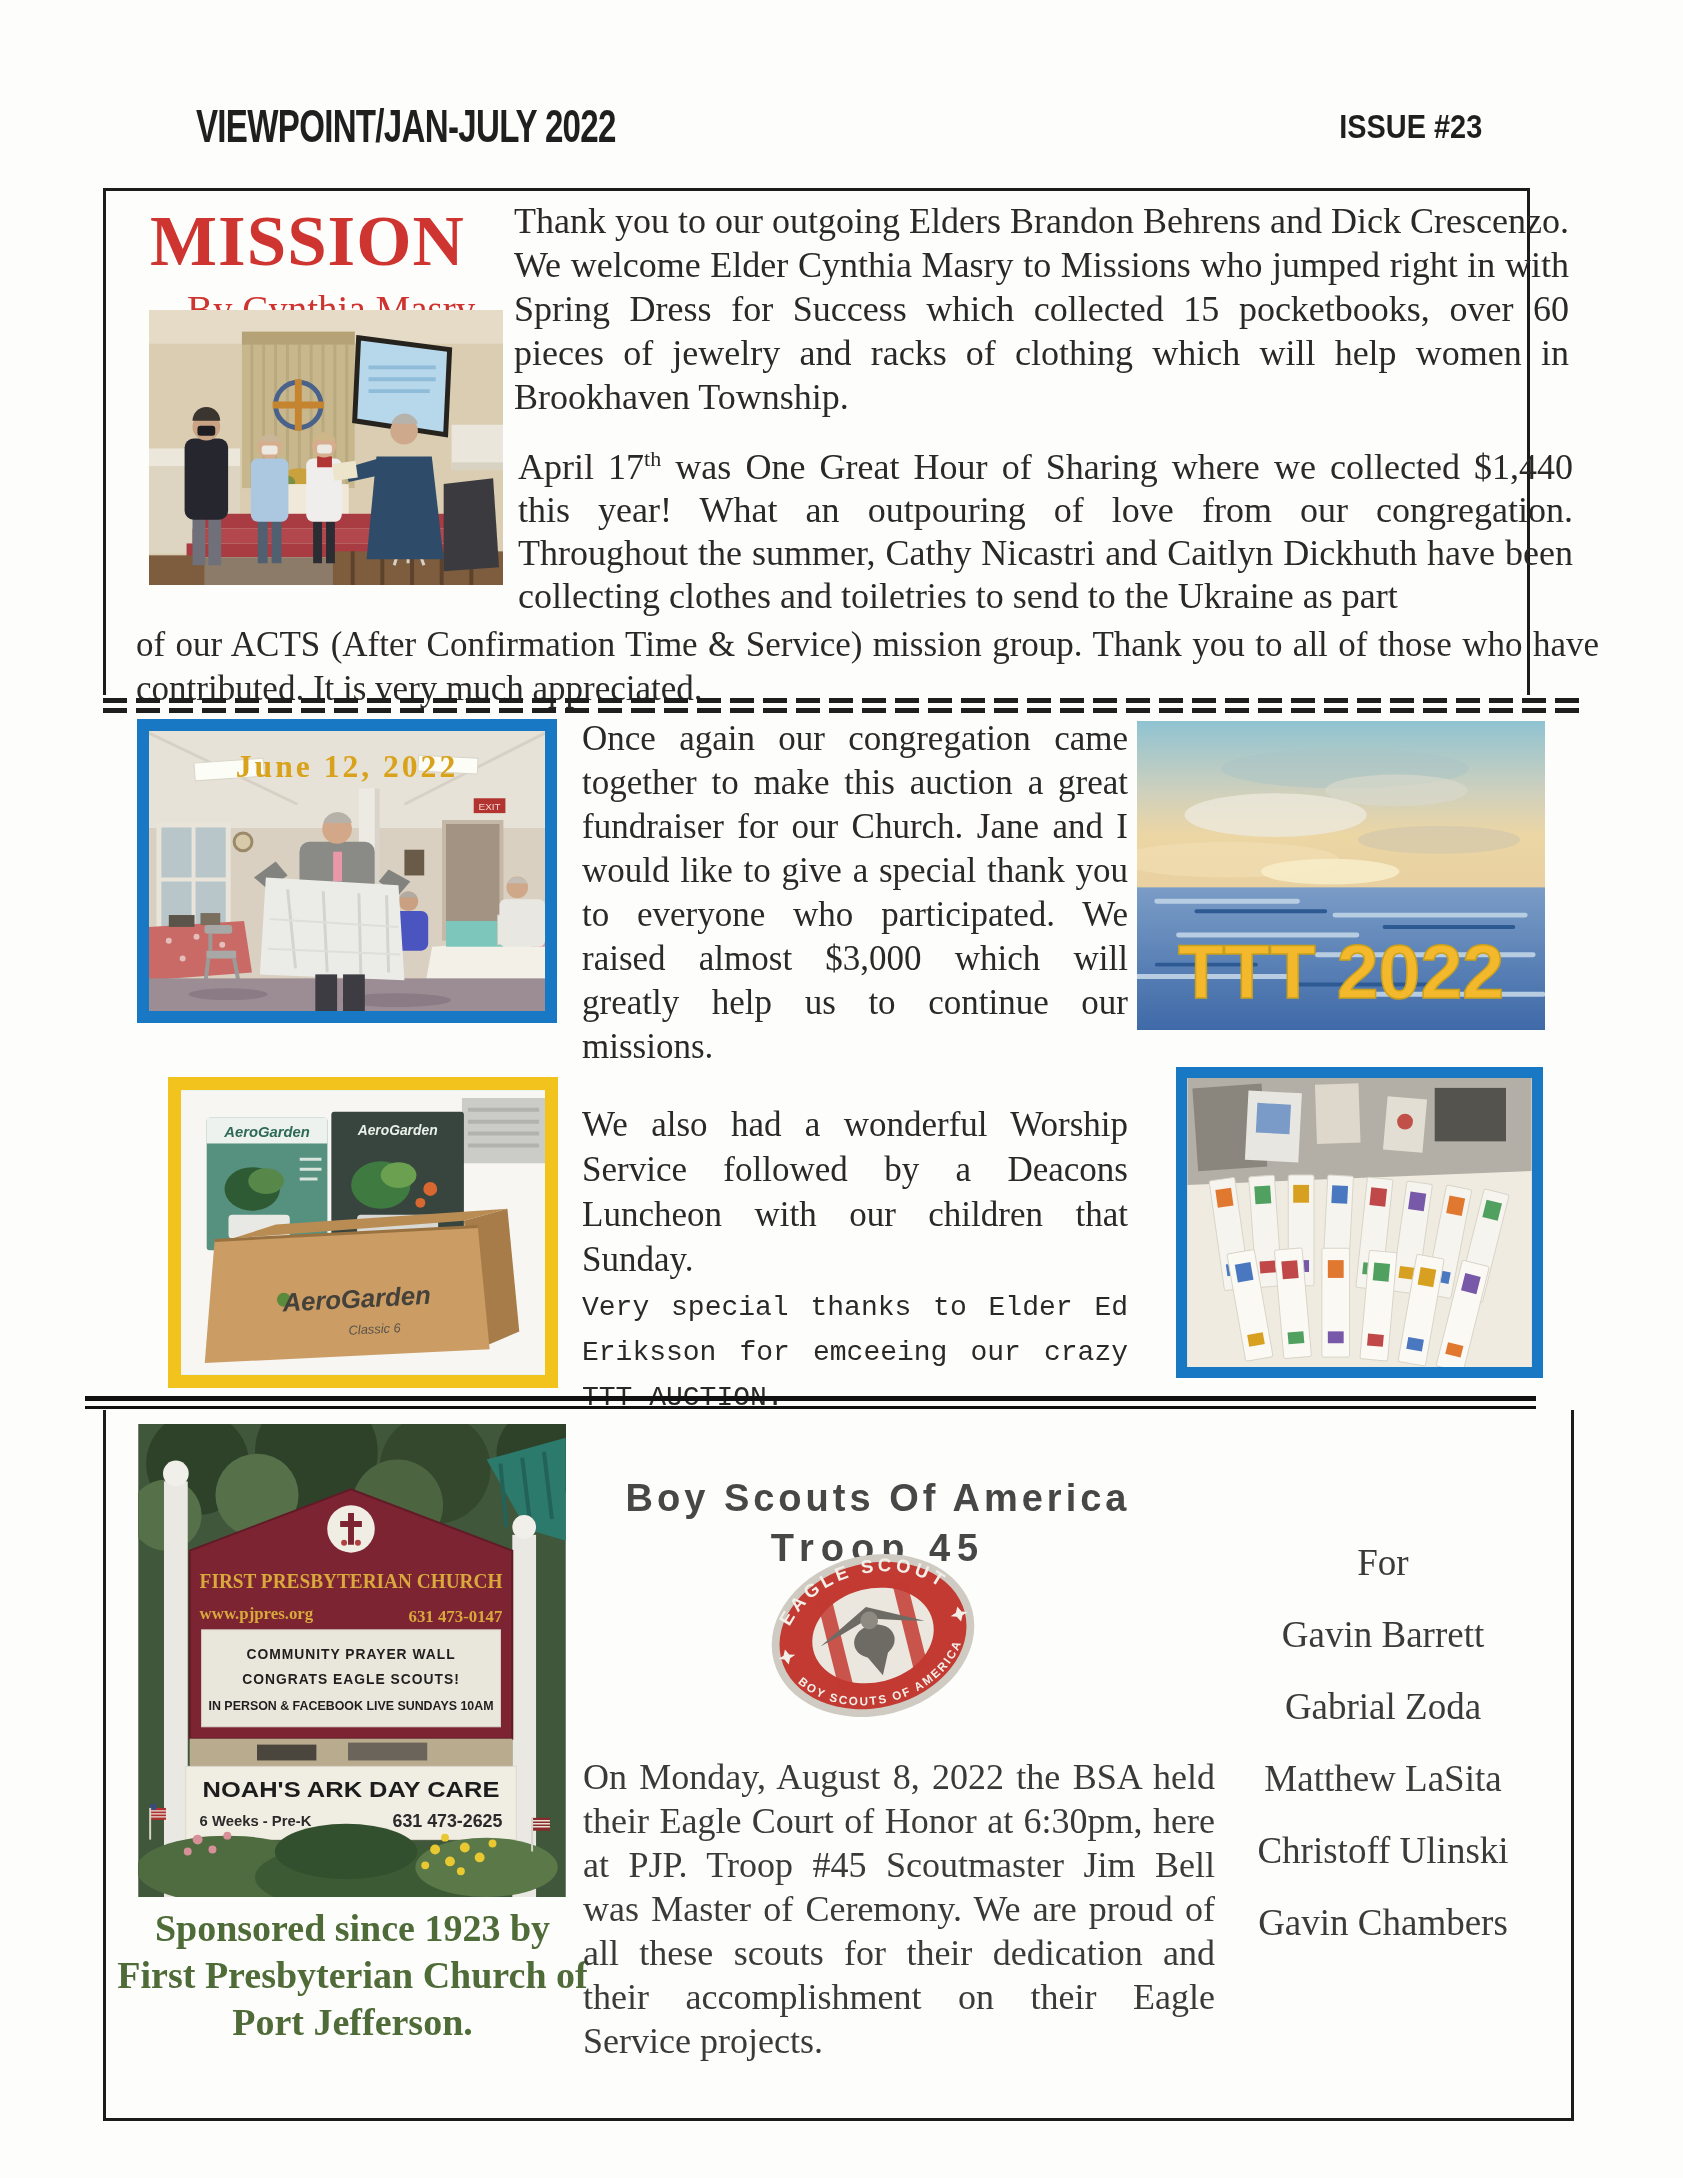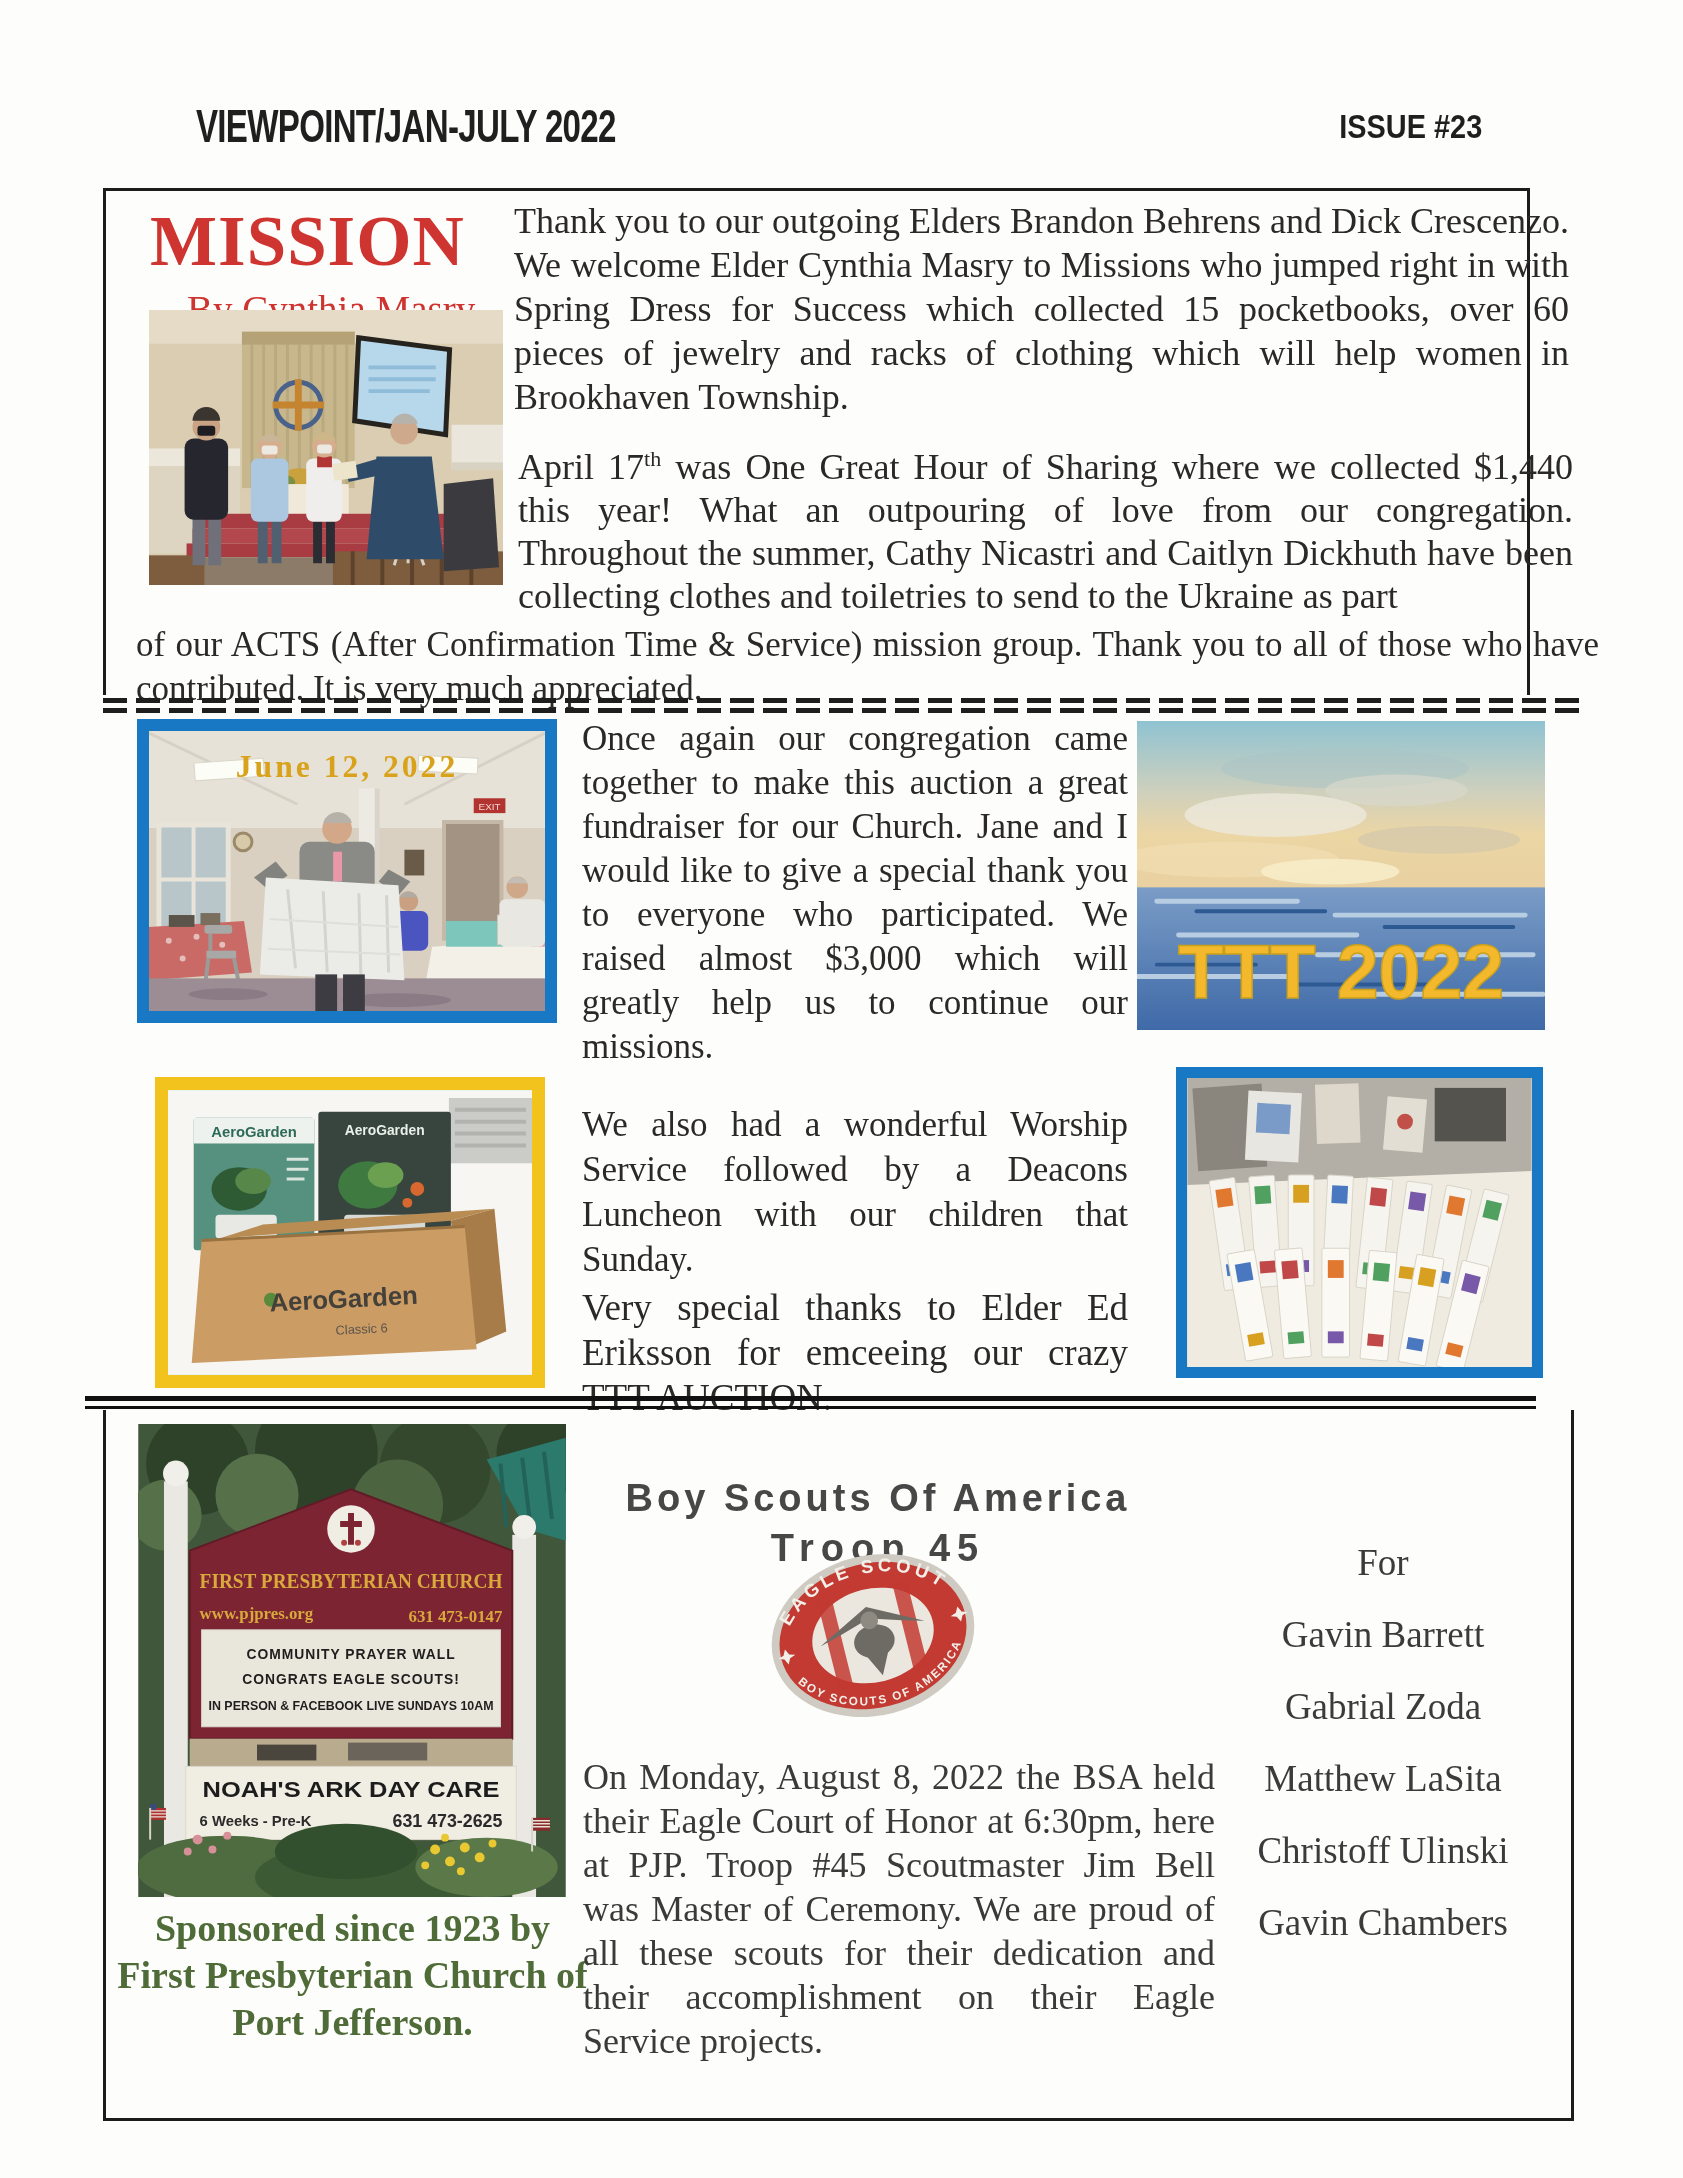--- a/index.html
+++ b/index.html
@@ -27,25 +27,25 @@
   .m-para3{left:14px;top:416px;width:1463px;font-size:35px;}
 
   .eq-divider{left:103px;top:695px;width:1485px;height:21px;
     background-image:repeating-linear-gradient(90deg,#1e1e1e 0 24px,transparent 24px 33px),
                      repeating-linear-gradient(90deg,#1e1e1e 0 24px,transparent 24px 33px);
     background-size:100% 5px,100% 5px;background-position:0 3px,0 13px;background-repeat:no-repeat;}
 
   figure{margin:0;padding:0;line-height:0;}
   .june-fig{left:137px;top:719px;border:12px solid var(--border-blue);}
   .ttt-fig{left:1137px;top:721px;}
-  .aero-fig{left:155px;top:1077px;border:13px solid var(--border-yellow);background:#14b8a6;}
+  .aero-fig{left:168px;top:1077px;border:13px solid var(--border-yellow);background:#14b8a6;font-style:italic;}
   .bm-fig{left:1176px;top:1067px;border:11px solid var(--border-blue);}
   .a-p1{left:582px;top:717px;width:546px;font-size:35px;line-height:44px;}
   .a-p2{left:582px;top:1102px;width:546px;font-size:35px;line-height:45px;}
-  .a-p3{left:582px;top:1285px;width:546px;font-size:37px;line-height:45px;}
+  .a-p3{left:582px;top:1285px;width:546px;font-size:28px;line-height:45px;font-family:Liberation Mono, monospace;}
 
   .dbl-divider{left:85px;top:1396px;width:1451px;height:5px;border-top:5px solid #111;border-bottom:3px solid #111;}
 
   .bottom-box{left:103px;top:1410px;width:1471px;height:711px;box-sizing:border-box;
               border:3px solid #1c1c1c;border-top:none;}
   .sign-fig{left:32px;top:14px;}
   .sign-caption{left:6px;top:495px;width:481px;text-align:center;font-size:38px;font-weight:bold;
                 color:var(--caption-green);line-height:47px;}
   .bsa-heading{left:453px;top:63px;width:638px;text-align:center;
                font-family:"Liberation Sans","DejaVu Sans",sans-serif;font-weight:bold;

